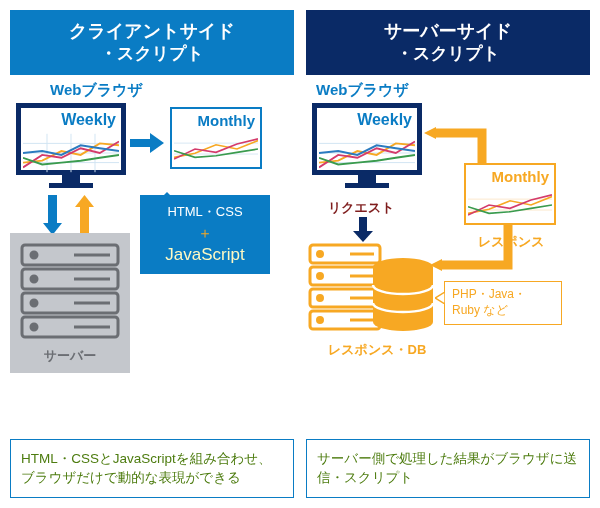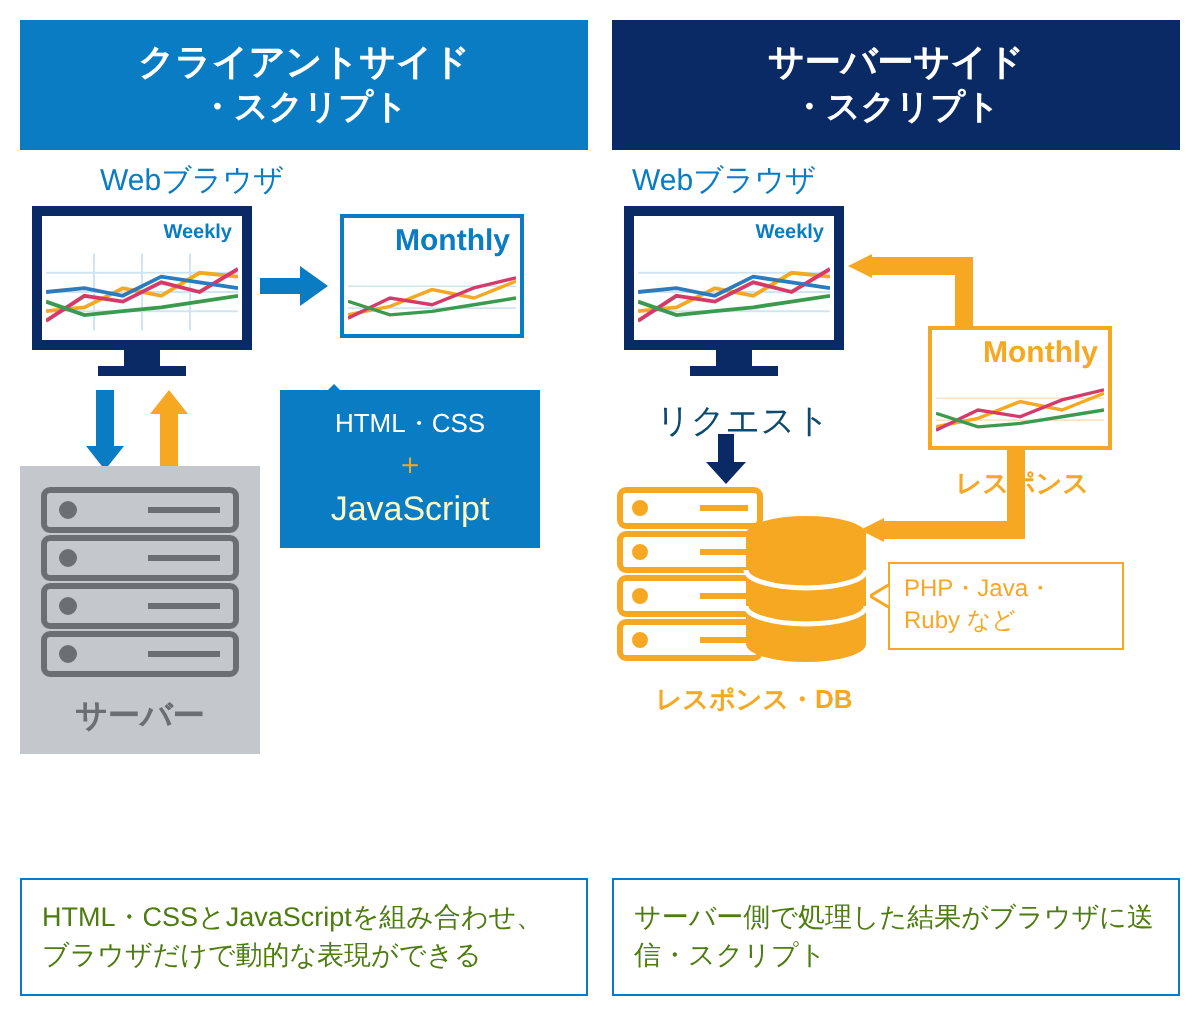--- a/index.html
+++ b/index.html
@@ -2,41 +2,41 @@
 <html><head>
 <meta charset="utf-8">
 <style>
 *{box-sizing:border-box;margin:0;padding:0}
 body{font-family:"Hiragino Sans","Meiryo",sans-serif;width:600px;height:508px;background:#fff;padding:10px;display:flex;gap:12px}
 .panel{flex:1;display:flex;flex-direction:column;position:relative}
 .header{color:#fff;font-weight:bold;text-align:center;padding:10px 0;font-size:18px;line-height:1.3}
 .h-blue{background:#0a7cc4}
 .h-navy{background:#0a2a66}
 .h-blue small,.h-navy small{display:block;font-size:17px}
-.subtitle{color:#0a7cc4;font-weight:normal;font-size:15px;margin:6px 0 3px;text-align:left;padding-left:8px}
+.subtitle{color:#0a7cc4;font-weight:bold;font-size:15px;margin:6px 0 3px;text-align:left;padding-left:8px}
 .subtitle.left{padding-left:40px}
 .subtitle.right{padding-left:10px}
 .content{position:relative;flex:1}
 .monitor{position:absolute}
 .mframe{border:5px solid #0a2a66;background:#fff;width:110px;height:72px;padding:2px}
-.mlabel{color:#0a7cc4;font-size:10px;text-align:right;font-weight:bold;padding:1px 3px}
+.mlabel{color:#0a7cc4;font-size:16px;text-align:right;font-weight:bold;padding:1px 3px}
 .stand{width:18px;height:8px;background:#0a2a66;margin:0 auto}
 .base{width:44px;height:5px;background:#0a2a66;margin:0 auto}
 .chart{width:100%;height:46px}
 .callout{position:absolute;background:#0a7cc4;color:#fff;padding:8px 10px;font-size:13px;font-weight:normal;text-align:center;line-height:1.4}
 .callout::before{content:"";position:absolute;top:-10px;left:20px;border:7px solid transparent;border-bottom-color:#0a7cc4}
 .plus{color:#f7a823;font-size:15px;display:block}
 .js{color:#fef9c3;font-size:17px;display:block}
 .serverbox{position:absolute;background:#c4c7cc;padding:8px}
-.serverlabel{color:#6b6e73;font-size:16px;font-weight:bold;text-align:center;margin-top:2px}
+.serverlabel{color:#6b6e73;font-size:13px;font-weight:bold;text-align:center;margin-top:2px}
 .footer{border:1.5px solid #0a7cc4;color:#4d7c0f;font-size:13.5px;padding:9px 10px;line-height:1.45;font-weight:500;margin-top:auto}
 .small-mon .mframe{width:92px;height:62px;border-width:2px;border-color:#0a7cc4}
 .small-mon .mlabel{font-size:15px}
 .olabel{color:#f7a823;font-size:13px;font-weight:bold;position:absolute}
-.reqlabel{color:#0c4a6e;font-size:17px;font-weight:normal;position:absolute}
+.reqlabel{color:#7f1d1d;font-size:13px;font-weight:bold;position:absolute}
 </style>
 </head>
 <body>
 
 <div class="panel">
   <div class="header h-blue">
     <span>クライアントサイド</span>
     <small>・スクリプト</small>
   </div>
   <div class="subtitle left">Webブラウザ</div>

